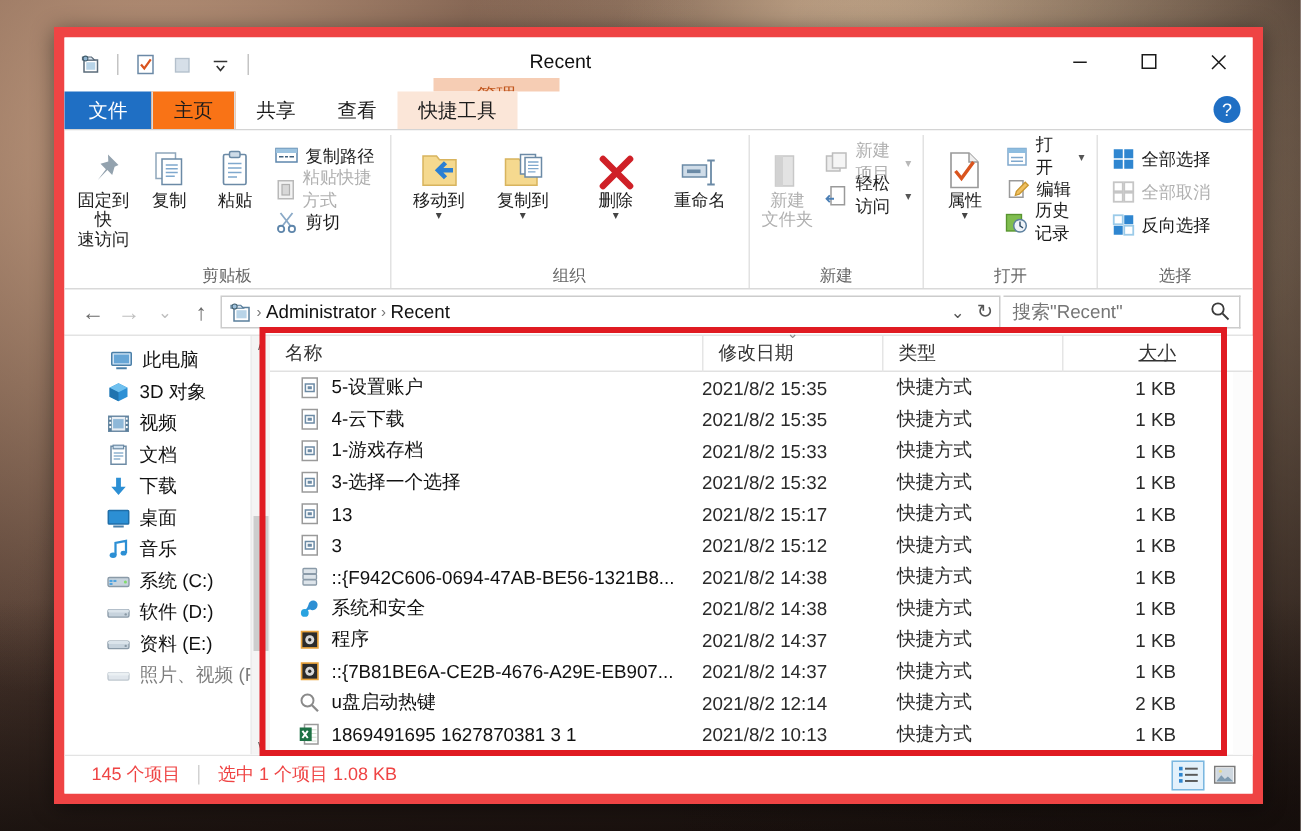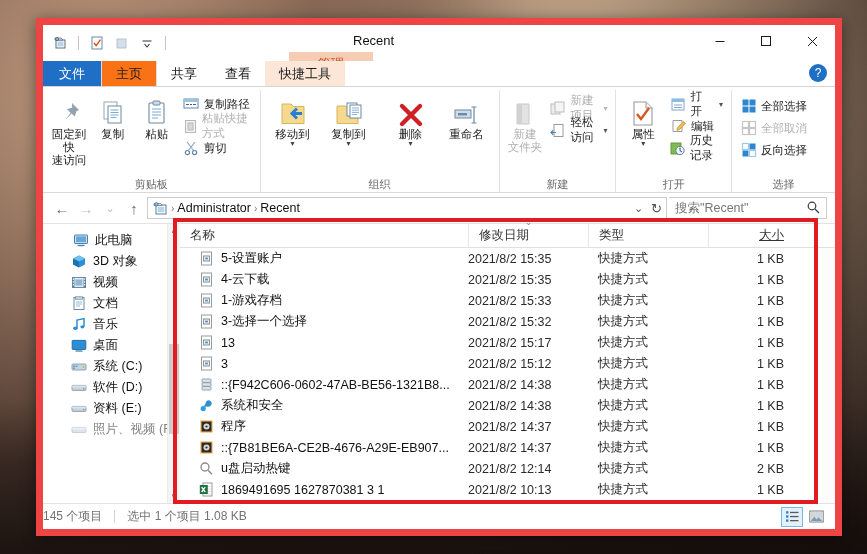--- a/index.html
+++ b/index.html
@@ -159,21 +159,21 @@
   .row .fn .nm{overflow:hidden;white-space:nowrap;text-overflow:ellipsis;}
   .row .dt{ width:120px; color:#2b2b2b;}
   .row .tp{ width:120px; padding-left:10px; color:#2b2b2b;}
   .row .sz{ width:90px; text-align:right; padding-right:14px; color:#2b2b2b;}
   .listscroll{
     position:absolute;right:0;top:24px;bottom:0;width:13px;background:#fcfcfc;
   }
   
   .statusbar{
     flex:0 0 26px; display:flex;align-items:center; border-top:1px solid #e3e3e3;
-    background:#fff; font-size:12px;color:#737373; padding-left:0; gap:0;
+    background:#fff; font-size:12px;color:#ef4444; padding-left:18px; gap:0;
   }
   .statusbar .seg{padding-right:12px;}
   .statusbar .vsep{width:1px;height:13px;background:#d2d2d2;margin-right:12px;}
   .viewbtns{margin-left:auto; display:flex;align-items:center;gap:2px;padding-right:8px;}
   .vbtn{width:22px;height:20px;display:flex;align-items:center;justify-content:center;}
   .vbtn.sel{border:1px solid #7bb7e0;background:#e3f1fb;}
   
   #redrect{
     position:absolute; left:173px; top:218px; width:645px; height:286px;
     border:4px solid #e01b22; pointer-events:none; z-index:50;
@@ -583,35 +583,43 @@
             <g stroke="#8fb3cf" stroke-width="0.9">
                 <path d="M4.8 6h6.4M4.8 8h6.4M4.8 10h4.4"></path>
               </g>
           </svg>
         </span>
         <span>文档</span>
       </div>
       <div class="navitem l2">
         <span class="ni">
           <svg width="16" height="15" viewBox="0 0 16 15">
+            <path d="M6.4 1.5h3.2v6h3.2L8 13 3.2 7.5h3.2z" fill="#2c8fd4"></path>
+          </svg>
+        </span>
+        <span>下载</span>
+      </div>
+      <div class="navitem l2">
+        <span class="ni">
+          <svg width="16" height="15" viewBox="0 0 16 15">
+            <rect x="1.2" y="2.4" width="13.6" height="9" rx="0.6" fill="#2c8fd4" stroke="#1f6ea8" stroke-width="1"></rect>
+            <path d="M4.5 13h7" stroke="#4a7fa8" stroke-width="1.3"></path>
+          </svg>
+        </span>
+        <span>桌面</span>
+      </div>
+      <div class="navitem l2">
+        <span class="ni">
+          <svg width="16" height="15" viewBox="0 0 16 15">
             <path d="M6 11V3l7-1.4v8" fill="none" stroke="#2c8fd4" stroke-width="1.5"></path>
             <ellipse cx="4.4" cy="11.2" rx="2.3" ry="1.8" fill="#2c8fd4"></ellipse>
             <ellipse cx="11.4" cy="9.8" rx="2" ry="1.6" fill="#2c8fd4"></ellipse>
           </svg>
         </span>
         <span>音乐</span>
-      </div>
-      <div class="navitem l2">
-        <span class="ni">
-          <svg width="16" height="15" viewBox="0 0 16 15">
-            <rect x="1.2" y="2.4" width="13.6" height="9" rx="0.6" fill="#2c8fd4" stroke="#1f6ea8" stroke-width="1"></rect>
-            <path d="M4.5 13h7" stroke="#4a7fa8" stroke-width="1.3"></path>
-          </svg>
-        </span>
-        <span>桌面</span>
       </div>
       <div class="navitem l2">
         <span class="ni">
           <svg width="16" height="15" viewBox="0 0 16 15">
             <rect x="1" y="5" width="14" height="6" rx="1" fill="#c7d3dd" stroke="#8a9aa8" stroke-width="0.9"></rect>
             <rect x="2" y="6.6" width="2" height="1.4" fill="#4fa3e0"></rect>
             <rect x="4.6" y="6.6" width="2" height="1.4" fill="#4fa3e0"></rect>
             <rect x="2" y="8.6" width="2" height="1.4" fill="#4fa3e0"></rect>
             <circle cx="12.6" cy="8" r="1" fill="#7fdc6a"></circle>
           </svg>
@@ -772,21 +780,21 @@
 
         <div class="row">
           <div class="fn">
             <span class="fi">
               <svg width="15" height="15" viewBox="0 0 15 15">
                 <rect x="3" y="2" width="9" height="3.4" rx="0.6" fill="#dde4ea" stroke="#8a9aa8" stroke-width="0.9"></rect>
                 <rect x="3" y="5.8" width="9" height="3.4" rx="0.6" fill="#dde4ea" stroke="#8a9aa8" stroke-width="0.9"></rect>
                 <rect x="3" y="9.6" width="9" height="3.4" rx="0.6" fill="#dde4ea" stroke="#8a9aa8" stroke-width="0.9"></rect>
               </svg>
             </span>
-            <span class="nm">::{F942C606-0602-47AB-BE56-1321B8...</span>
+            <span class="nm">::{F942C606-0694-47AB-BE56-1321B8...</span>
           </div>
           <div class="dt">2021/8/2 14:38</div>
           <div class="tp">快捷方式</div>
           <div class="sz">1 KB</div>
         </div>
 
         <div class="row">
           <div class="fn">
             <span class="fi">
               <svg width="15" height="15" viewBox="0 0 15 15">

